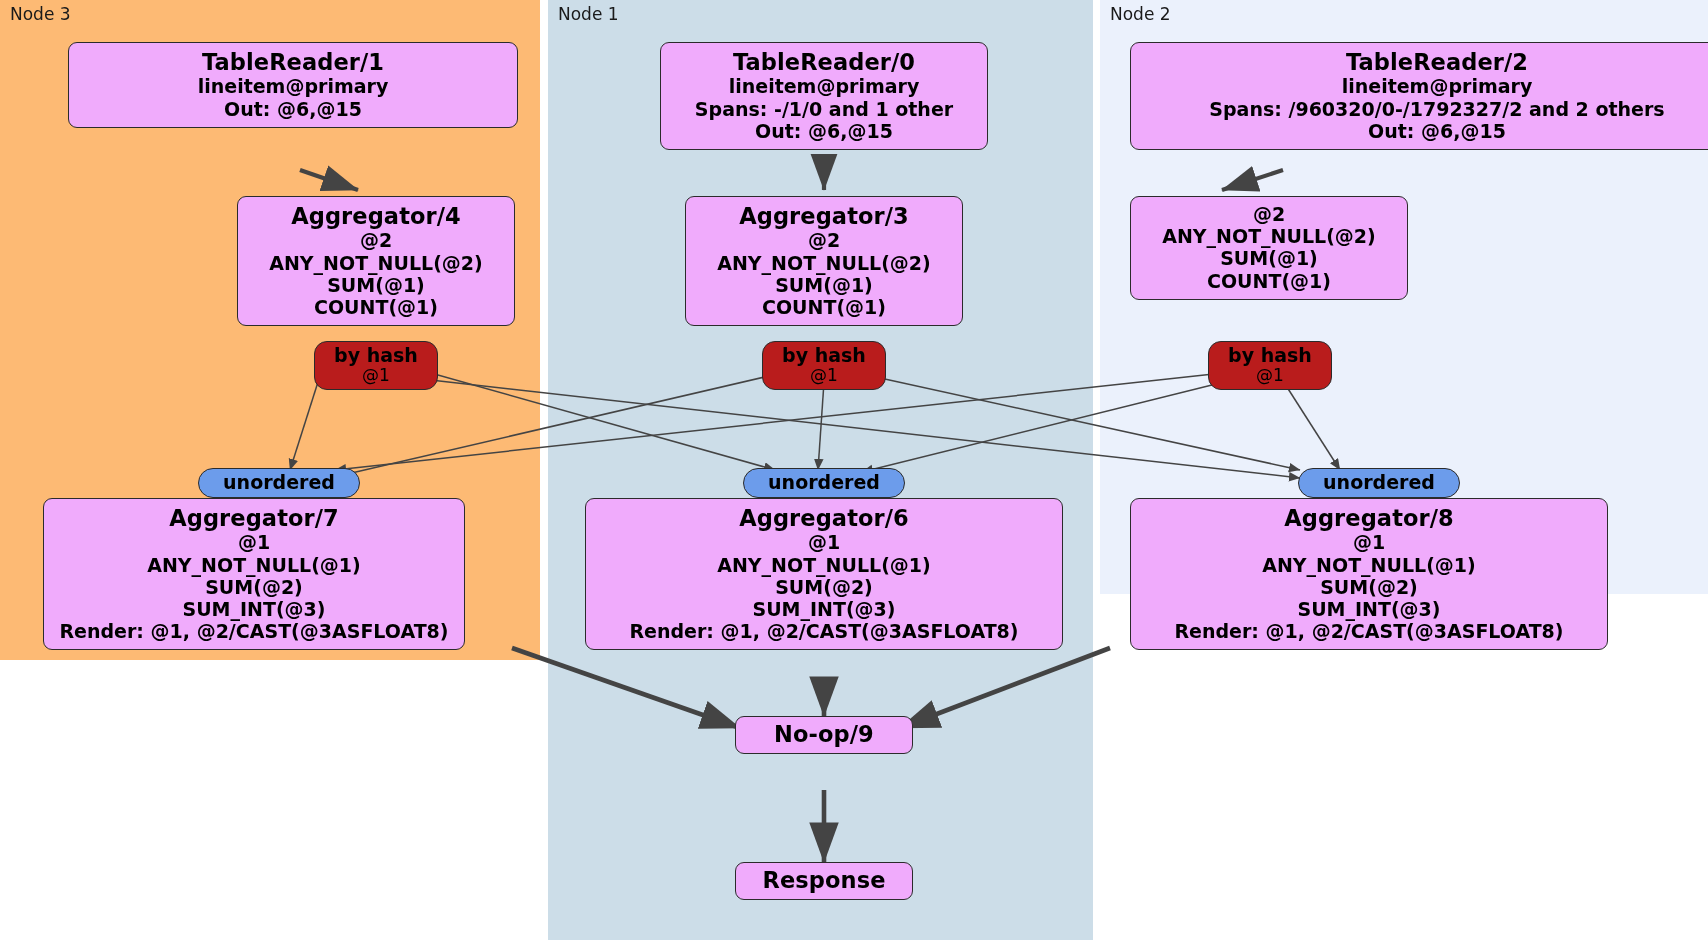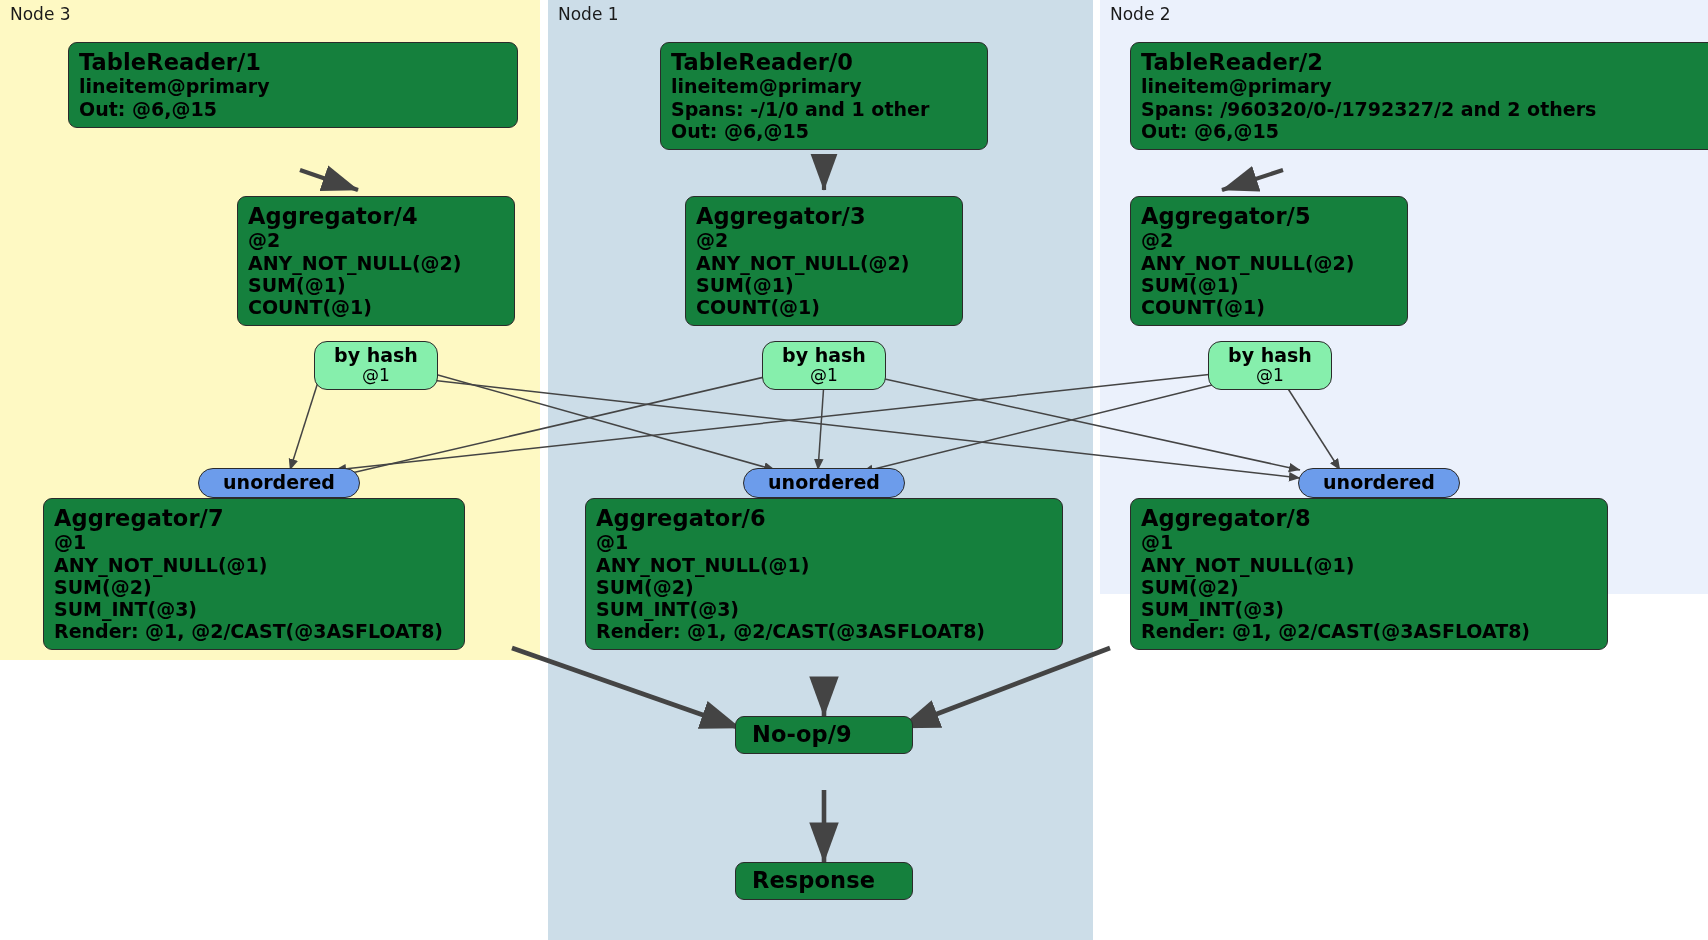--- a/index.html
+++ b/index.html
@@ -6,48 +6,48 @@
   body{font-family:"DejaVu Sans","Liberation Sans",sans-serif;}
   #stage{position:relative;width:1708px;height:940px;overflow:hidden;background:#fff;}
 
   
   .panel{position:absolute;box-sizing:border-box;}
   .panel .panel-label{
     position:absolute;top:6px;left:10px;
     font-size:17px;color:#1a1a1a;line-height:1;
     white-space:nowrap;
   }
-  #panel-node3{left:0px;top:0px;width:540px;height:660px;background:#fef9c3;}
+  #panel-node3{left:0px;top:0px;width:540px;height:660px;background:#fdba74;}
   #panel-node1{left:548px;top:0px;width:545px;height:940px;background:#ccdde8;}
   #panel-node2{left:1100px;top:0px;width:608px;height:594px;background:#ebf1fc;}
 
   
   #edges{position:absolute;left:0;top:0;width:1708px;height:940px;overflow:visible;}
 
   
   .box{
     position:absolute;box-sizing:border-box;
-    background:#15803d;border:1.6px solid #2b2b2b;border-radius:9px;
-    color:#000;
+    background:#f0abfc;border:1.6px solid #2b2b2b;border-radius:9px;
+    text-align:center;color:#000;
     padding:6px 10px 7px 10px;
     line-height:1.17;
   }
   .box .t{display:block;font-size:22.5px;font-weight:bold;letter-spacing:0.1px;}
   .box .l{display:block;font-size:19px;font-weight:bold;white-space:nowrap;}
 
   
   .pill{
     position:absolute;box-sizing:border-box;
     border:1.5px solid #2b2b2b;border-radius:14px;
     text-align:center;color:#000;line-height:1.12;
     padding:3px 12px 4px 12px;
   }
   .pill .p1{display:block;font-size:19px;font-weight:bold;white-space:nowrap;}
   .pill .p2{display:block;font-size:17px;font-weight:normal;white-space:nowrap;}
-  .pill.hash{background:#86efac;border-radius:13px;}
+  .pill.hash{background:#b91c1c;border-radius:13px;}
   .pill.unordered{background:#6c9ceb;border-radius:17px;}
 
   .small-box{ padding:4px 16px 6px 16px; }
 </style>
 </head>
 <body>
 
 <div id="stage">
 
   <div class="panel" id="panel-node3">
@@ -174,21 +174,20 @@
   </div>
 
   <div class="box" style="left:1130px;top:42px;width:614px;">
     <span class="t">TableReader/2</span>
     <span class="l">lineitem@primary</span>
     <span class="l">Spans: /960320/0-/1792327/2 and 2 others</span>
     <span class="l">Out: @6,@15</span>
   </div>
 
   <div class="box" style="left:1130px;top:196px;width:278px;">
-    <span class="t">Aggregator/5</span>
     <span class="l">@2</span>
     <span class="l">ANY_NOT_NULL(@2)</span>
     <span class="l">SUM(@1)</span>
     <span class="l">COUNT(@1)</span>
   </div>
 
   <div class="pill hash" style="left:1208px;top:341px;width:124px;">
     <span class="p1">by hash</span>
     <span class="p2">@1</span>
   </div>

